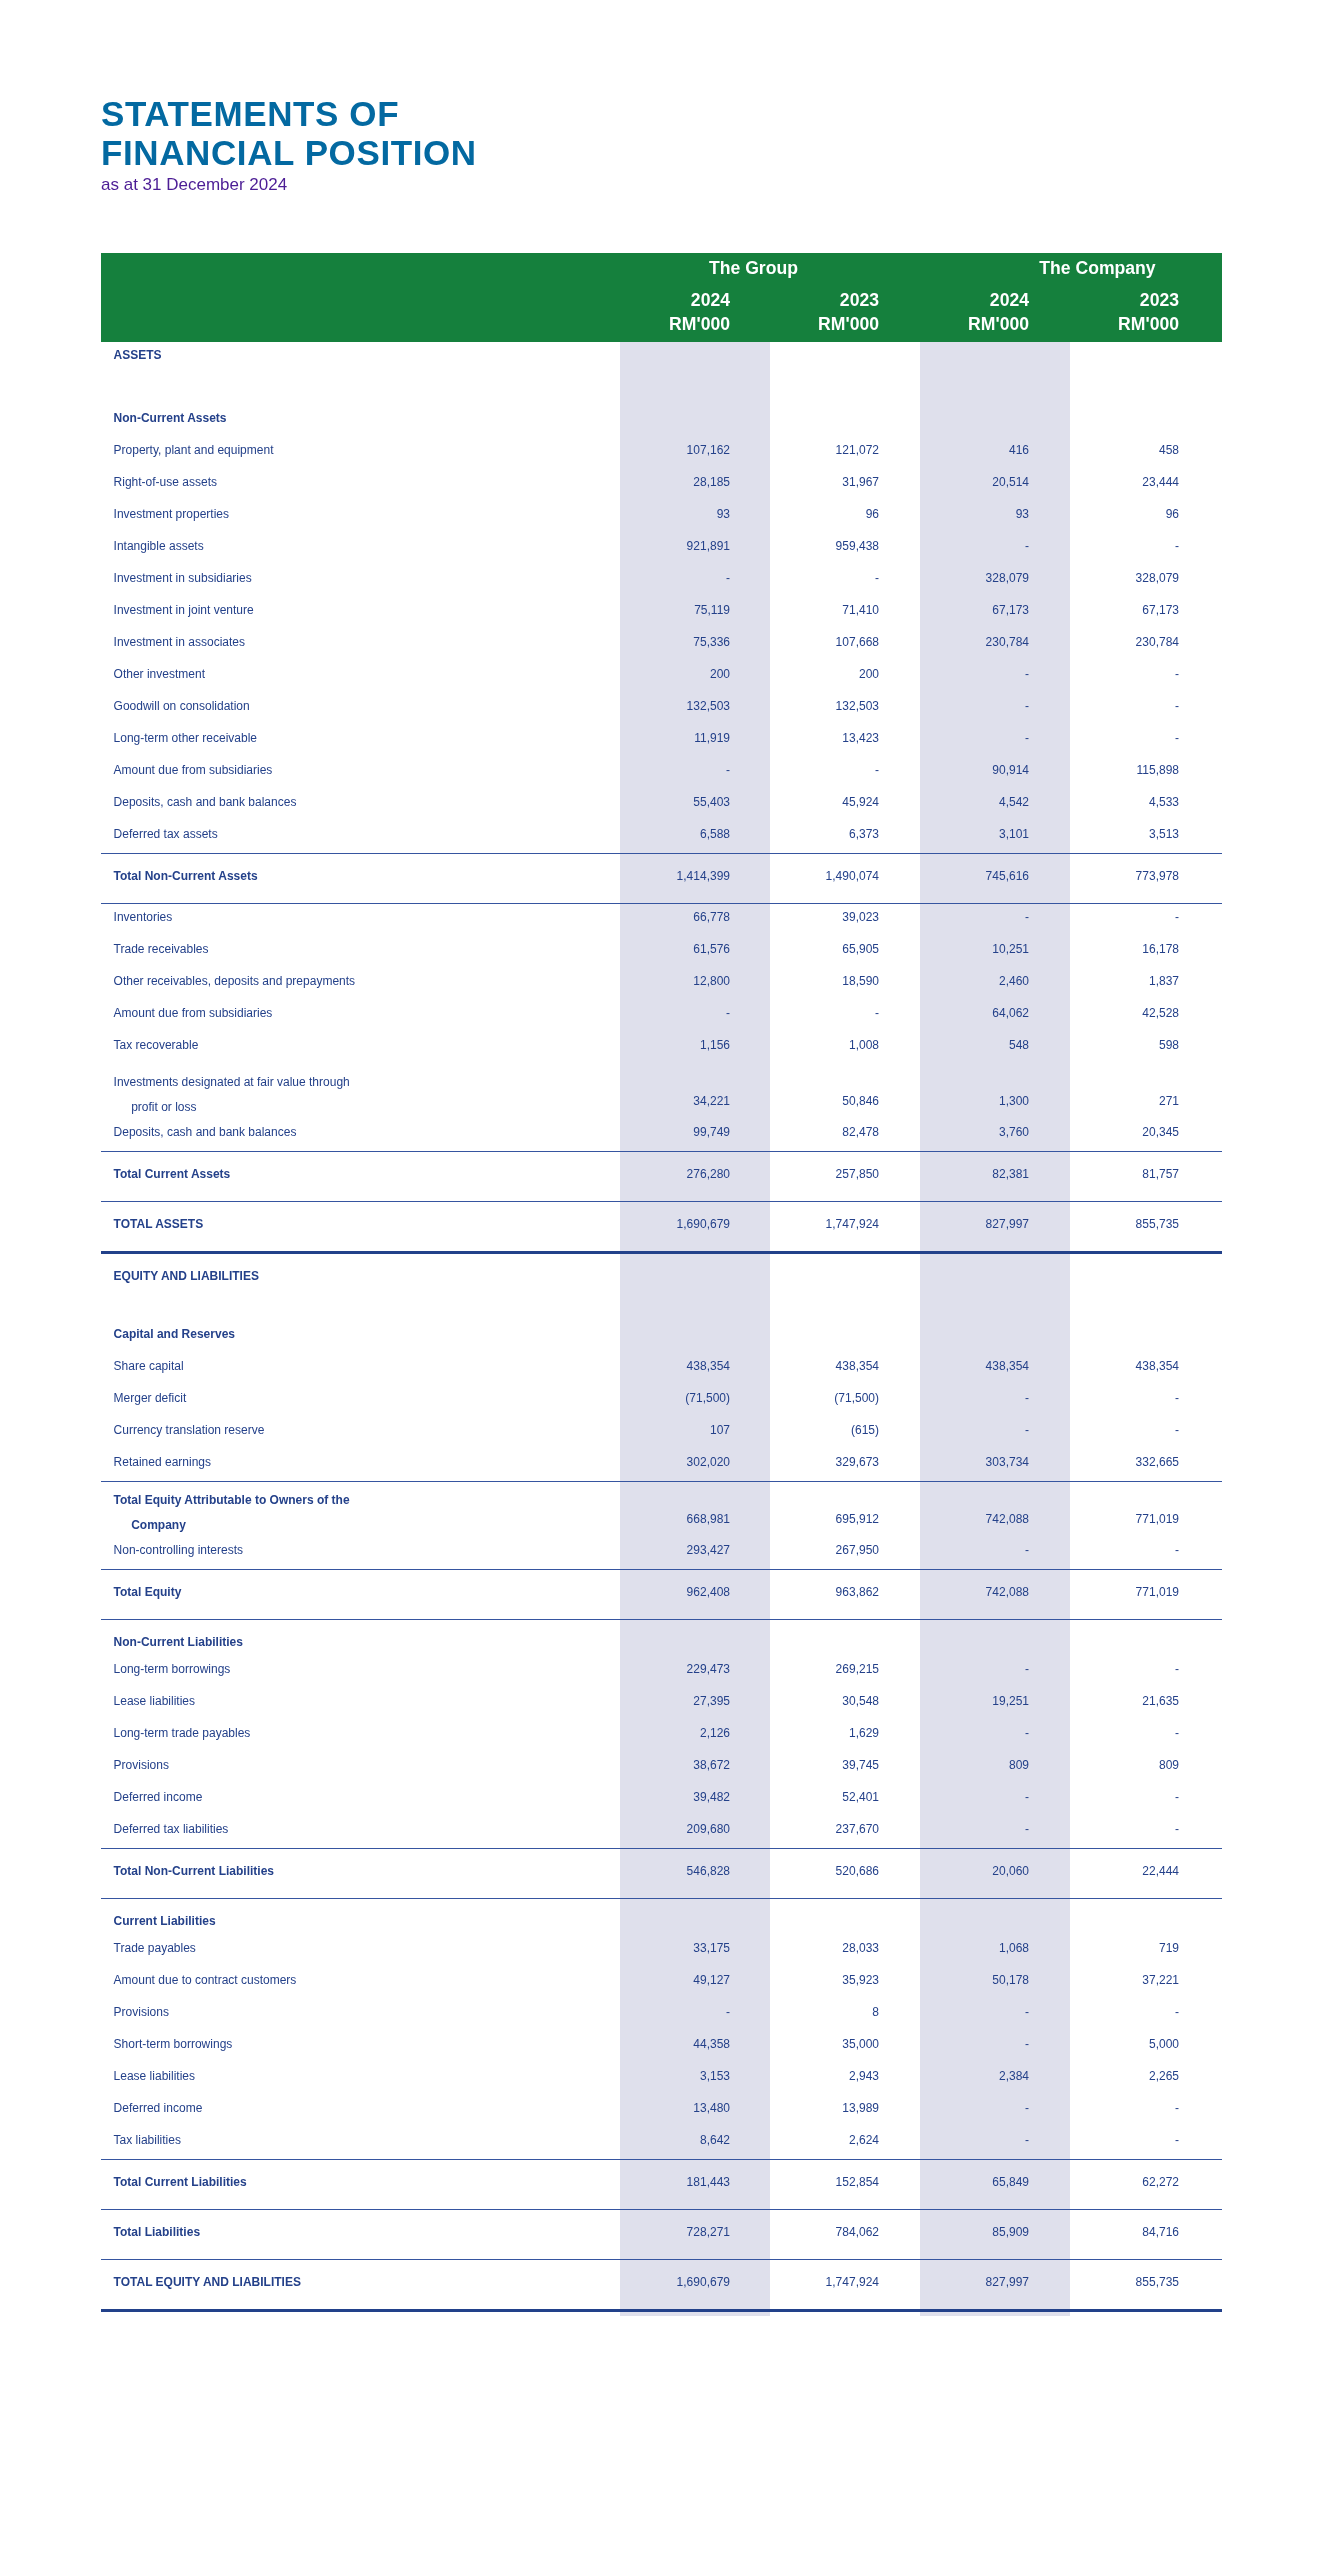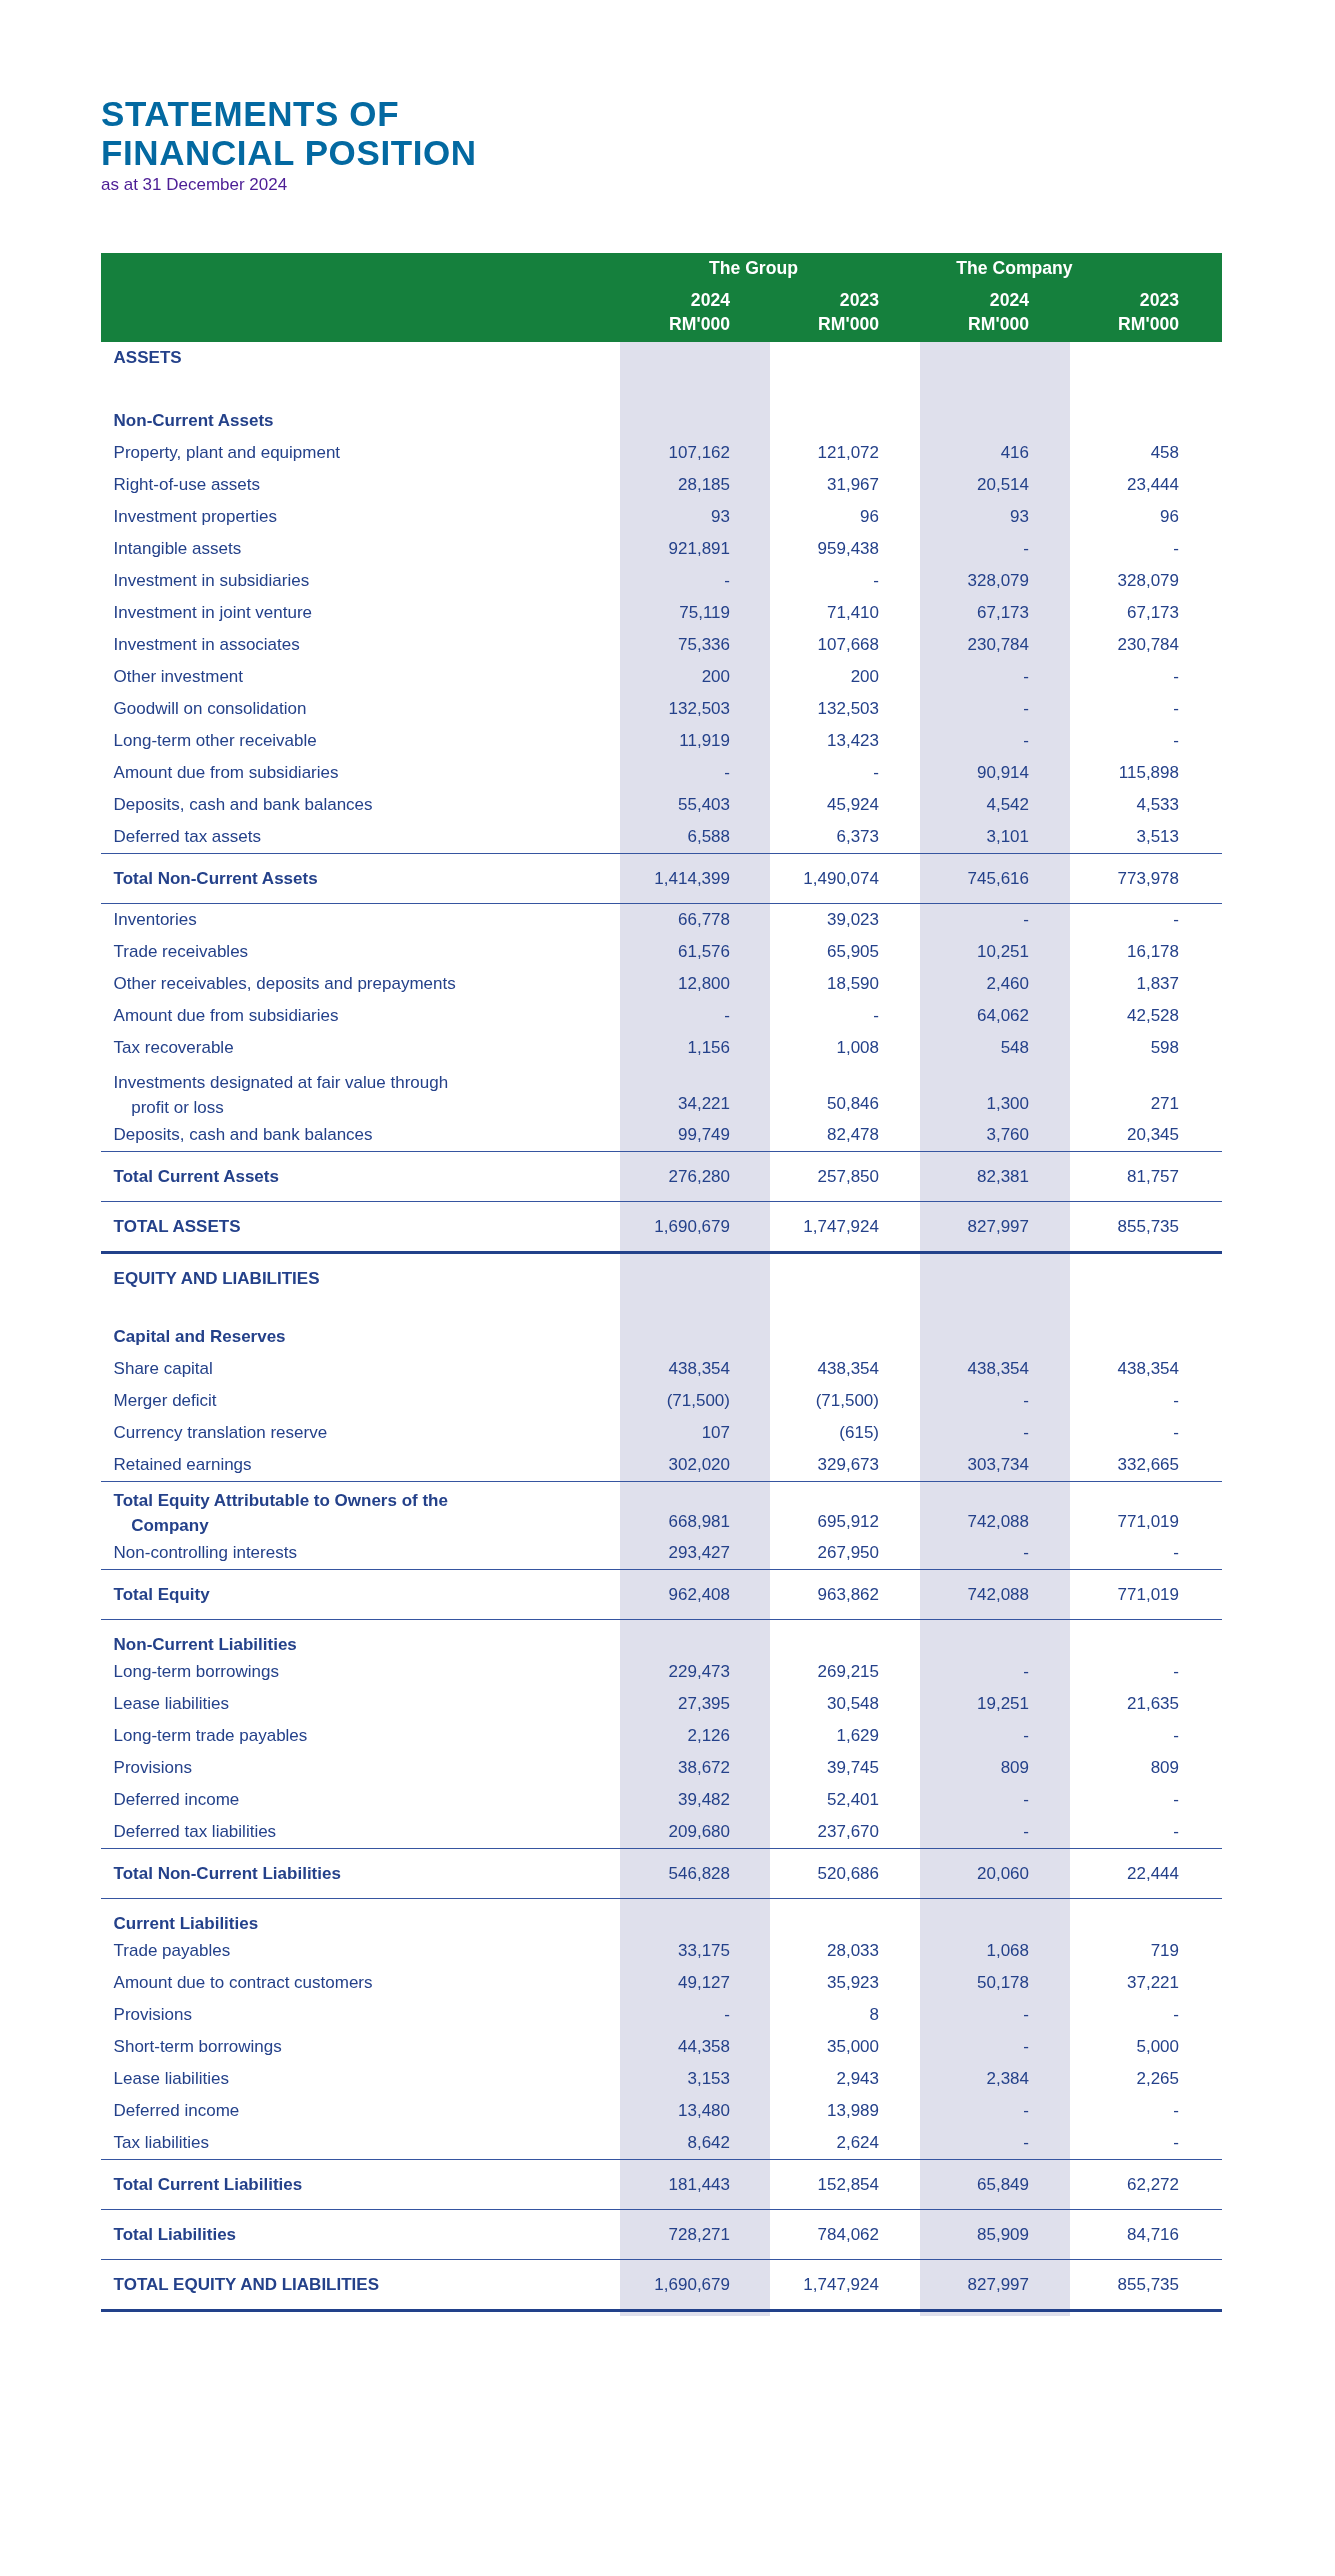--- a/index.html
+++ b/index.html
@@ -6,29 +6,29 @@
   body { width: 1335px; height: 2576px; position: relative; overflow: hidden;
          font-family: "Liberation Sans", sans-serif; color: #24418a; }
   .title { position: absolute; left: 101px; top: 94px; font-weight: bold; font-size: 35px;
            line-height: 39px; color: #0369a1; letter-spacing: 0.6px; }
   .subtitle { position: absolute; left: 101px; top: 175px; font-size: 17px; color: #4c1d95; }
 
   .table { position: absolute; left: 101px; top: 253px; width: 1121px; }
   .head { position: relative; background: #15803d; height: 89px; color: #ffffff; font-weight: bold; }
   .grp { position: absolute; top: 5px; font-size: 17.6px; text-align: center; }
   .grp-group { left: 503px; width: 299px; }
-  .grp-company { left: 764px; width: 299px; }
+  .grp-company { left: 847px; width: 299px; }
   .yr { position: absolute; top: 35px; font-size: 17.6px; text-align: right; width: 138px; line-height: 24px; }
   .c1 { left: 491px; } .c2 { left: 640px; } .c3 { left: 790px; } .c4 { left: 940px; }
 
   .body { position: relative; }
   .shade { position: absolute; top: 0; bottom: 0; width: 150px; background: #dfe0ec; }
   .shade.s1 { left: 519px; } .shade.s2 { left: 819px; }
 
-  .row { position: relative; height: 32px; font-size: 17px; }
+  .row { position: relative; height: 32px; font-size: 12px; }
   .row .lbl { position: absolute; left: 12.6px; top: 6.3px; white-space: nowrap; }
   .row .v { position: absolute; top: 6.3px; width: 138px; text-align: right; }
   .v.c1 { left: 491px; } .v.c2 { left: 640px; } .v.c3 { left: 790px; } .v.c4 { left: 940px; }
   .row.bold .lbl { font-weight: bold; }
   .row.section .lbl { font-weight: bold; }
   .row.tall { height: 55px; }
   .row.tall .lbl { line-height: 25px; }
   .row.tall .v { top: 30px; }
   .indent { padding-left: 17.6px; }
   .row.gap { height: 31px; }

